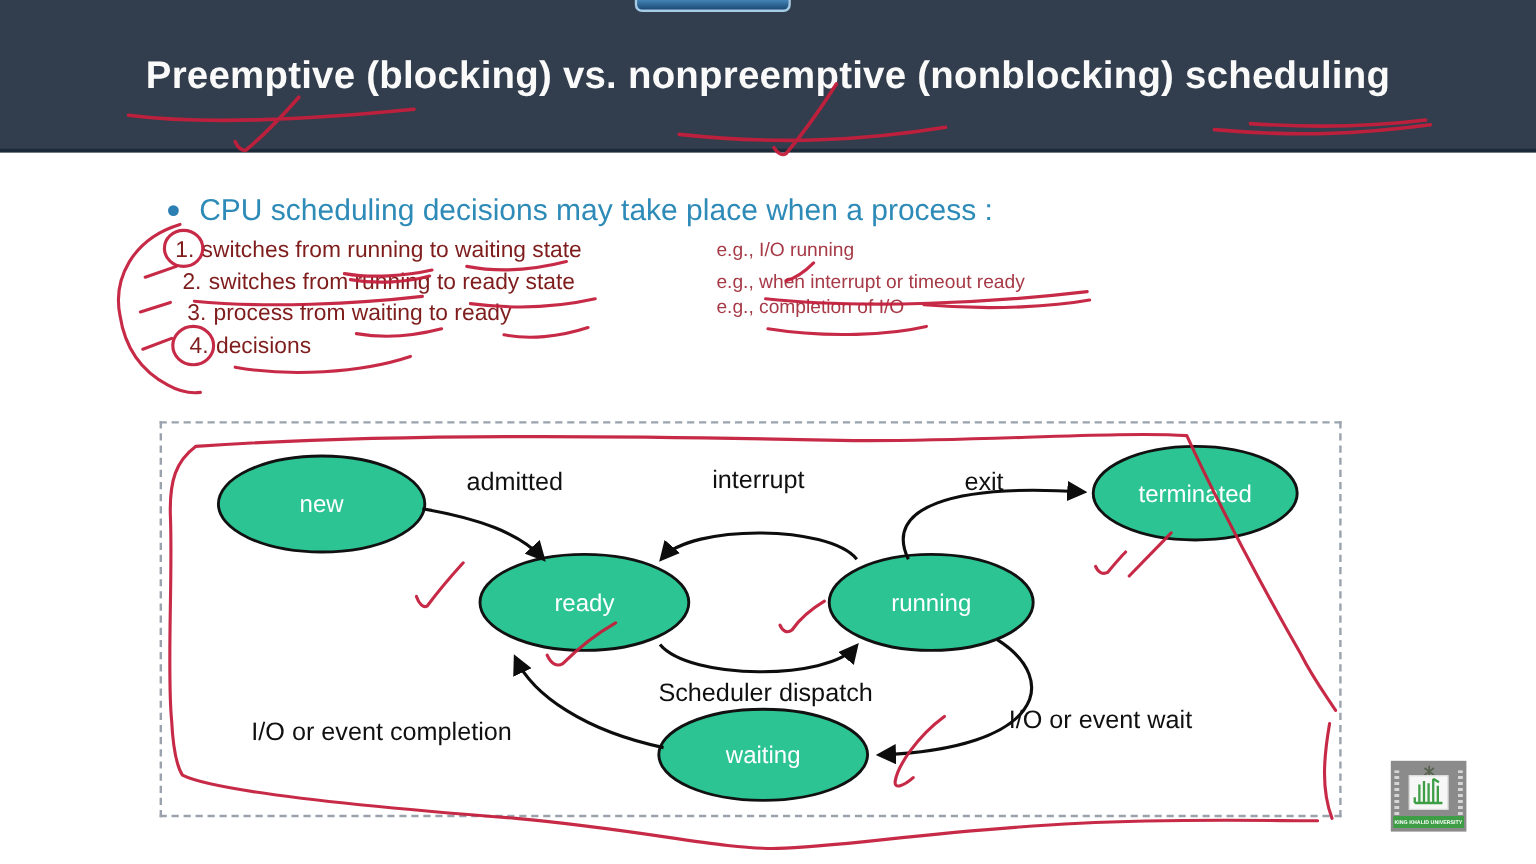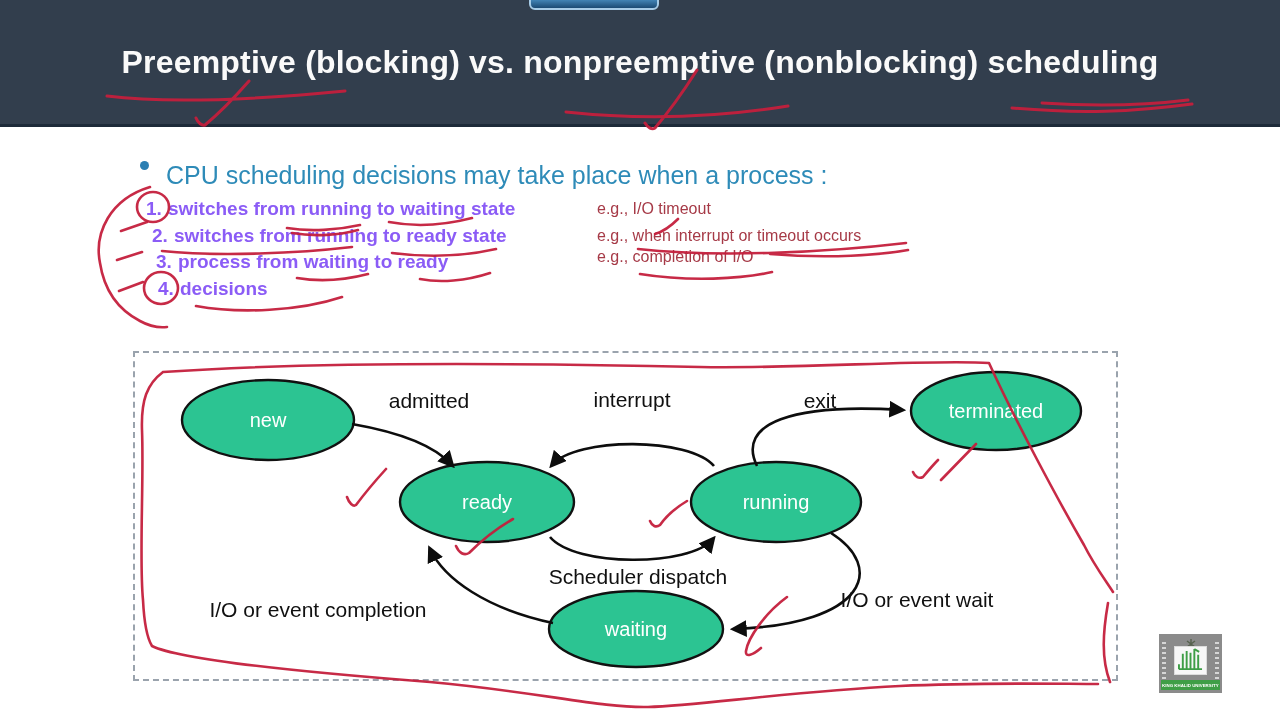--- a/index.html
+++ b/index.html
@@ -9,24 +9,24 @@
   
   .header{position:absolute;left:0;top:0;width:1280px;height:124px;background:#323e4d;
           border-bottom:3px solid #1d2a39;}
   .title{position:absolute;left:0;top:44px;width:100%;margin:0;text-align:center;
          color:#fafafa;font-size:32px;font-weight:bold;letter-spacing:.2px;}
   .top-button{position:absolute;left:529px;top:-4px;width:130px;height:14px;
               background:linear-gradient(180deg,#4c92c6 0%,#1b4a74 100%);
               border:2px solid #a6cbe7;border-radius:0 0 6px 6px;box-sizing:border-box;}
 
   
-  .bullet-row{position:absolute;left:140px;top:161px;display:flex;
+  .bullet-row{position:absolute;left:140px;top:161px;display:flex;align-items:center;
               color:#2e8bb8;font-size:25px;}
   .dot{width:9px;height:9px;border-radius:50%;background:#2b7fb3;margin-right:17px;flex:0 0 auto;}
-  .list-item{position:absolute;color:#8b5cf6;font-size:19px;white-space:nowrap;font-weight:bold;}
+  .list-item{position:absolute;color:#7f1d1d;font-size:19px;white-space:nowrap;}
   .num{display:inline-block;width:22px;}
   .eg{position:absolute;left:597px;color:#a63a47;font-size:16px;white-space:nowrap;}
 
   
   .diagram-box{position:absolute;left:133px;top:351px;width:985px;height:330px;
                border:2px dashed #9aa3ad;box-sizing:border-box;}
   svg.layer{position:absolute;left:0;top:0;width:1280px;height:720px;pointer-events:none;}
   .state-ellipse{fill:#2cc492;stroke:#111111;stroke-width:2.4;}
   .state-label{fill:#ffffff;font-size:20px;text-anchor:middle;font-family:"Liberation Sans",sans-serif;}
   .edge-label{fill:#101010;font-size:21px;text-anchor:middle;font-family:"Liberation Sans",sans-serif;}
@@ -67,22 +67,22 @@
   <div class="list-item" style="left:152px;top:225px">
     <span class="num">2.</span><span>switches from running to ready state</span>
   </div>
   <div class="list-item" style="left:156px;top:251px">
     <span class="num">3.</span><span>process from waiting to ready</span>
   </div>
   <div class="list-item" style="left:158px;top:278px">
     <span class="num">4.</span><span>decisions</span>
   </div>
 
-  <div class="eg" style="top:200px">e.g., I/O timeout</div>
-  <div class="eg" style="top:227px">e.g., when interrupt or timeout occurs</div>
+  <div class="eg" style="top:200px">e.g., I/O running</div>
+  <div class="eg" style="top:227px">e.g., when interrupt or timeout ready</div>
   <div class="eg" style="top:248px">e.g., completion of I/O</div>
 
   <div class="diagram-box"></div>
 
   <svg class="layer" viewBox="0 0 1280 720">
     <defs>
       <marker id="ah" viewBox="0 0 10 10" refX="7.5" refY="5" markerWidth="6.5" markerHeight="6.5" orient="auto-start-reverse">
         <path d="M 0 0 L 10 5 L 0 10 z" fill="#0d0d0d"></path>
       </marker>
     </defs>

